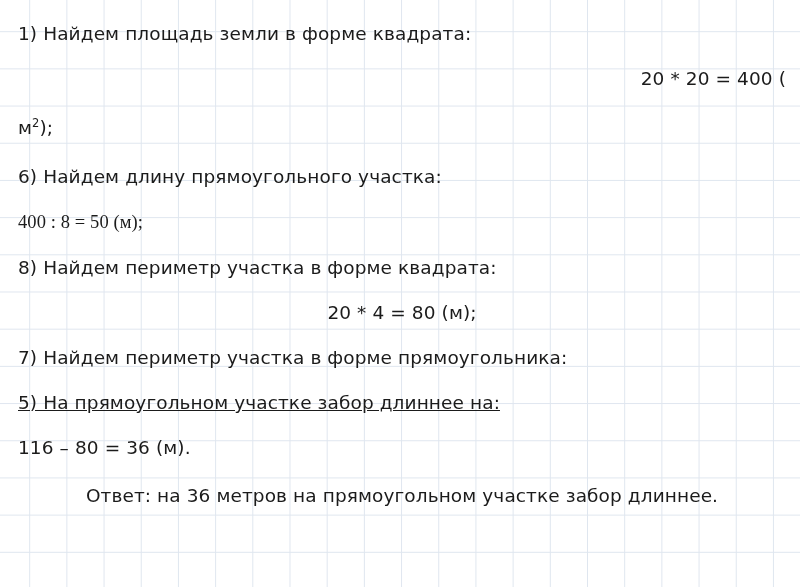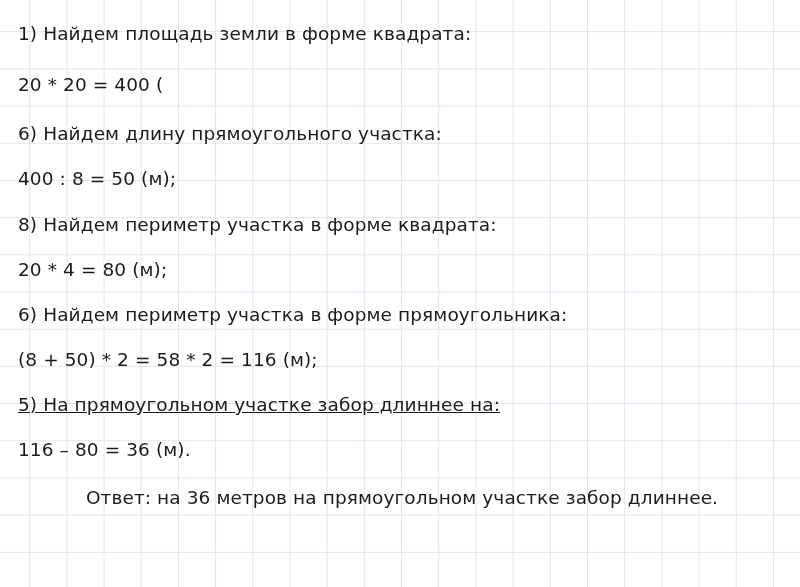--- a/index.html
+++ b/index.html
@@ -34,26 +34,26 @@
   }
   .line {
     color: #1b1b1b;
     font-size: 18.5px;
     line-height: 1.25;
     letter-spacing: 0.1px;
     white-space: pre-wrap;
   }
   
   .l1  { margin-top: 4px; }
-  .l2  { margin-top: 28px; }
+  .l2  { margin-top: 22px; text-align: right; }
   .l3  { margin-top: 26px; }
   .l4  { margin-top: 26px; }
-  .l5  { margin-top: 22px; }
+  .l5  { margin-top: 22px; font-family: Liberation Serif, serif; }
   .l6  { margin-top: 22px; }
-  .l7  { margin-top: 22px; }
+  .l7  { margin-top: 22px; text-align: center; }
   .l8  { margin-top: 22px; }
   .l9  { margin-top: 22px; }
   .l10 { margin-top: 22px; text-decoration: underline; }
   .l11 { margin-top: 22px; }
   .l12 { margin-top: 25px; text-align: center; }
   sup {
     font-size: 0.62em;
     vertical-align: super;
     line-height: 0;
   }
@@ -64,32 +64,32 @@
 </head>
 <body>
 
 <div id="page">
   <div class="content">
 
     <div class="line l1">1) Найдем площадь земли в форме квадрата:</div>
 
     <div class="line l2">20 * 20 = 400 (</div>
 
+    <div class="line l3 unit-line"><span>м</span><sup>2</sup><span>);</span></div>
 
     <div class="line l4">6) Найдем длину прямоугольного участка:</div>
 
     <div class="line l5">400 : 8 = 50 (м);</div>
 
     <div class="line l6">8) Найдем периметр участка в форме квадрата:</div>
 
     <div class="line l7">20 * 4 = 80 (м);</div>
 
-    <div class="line l8">6) Найдем периметр участка в форме прямоугольника:</div>
+    <div class="line l8">7) Найдем периметр участка в форме прямоугольника:</div>
 
-    <div class="line l9">(8 + 50) * 2 = 58 * 2 = 116 (м);</div>
 
     <div class="line l10">5) На прямоугольном участке забор длиннее на:</div>
 
     <div class="line l11">116 – 80 = 36 (м).</div>
 
     <div class="line l12">Ответ: на 36 метров на прямоугольном участке забор длиннее.</div>
 
   </div>
 </div>
 

